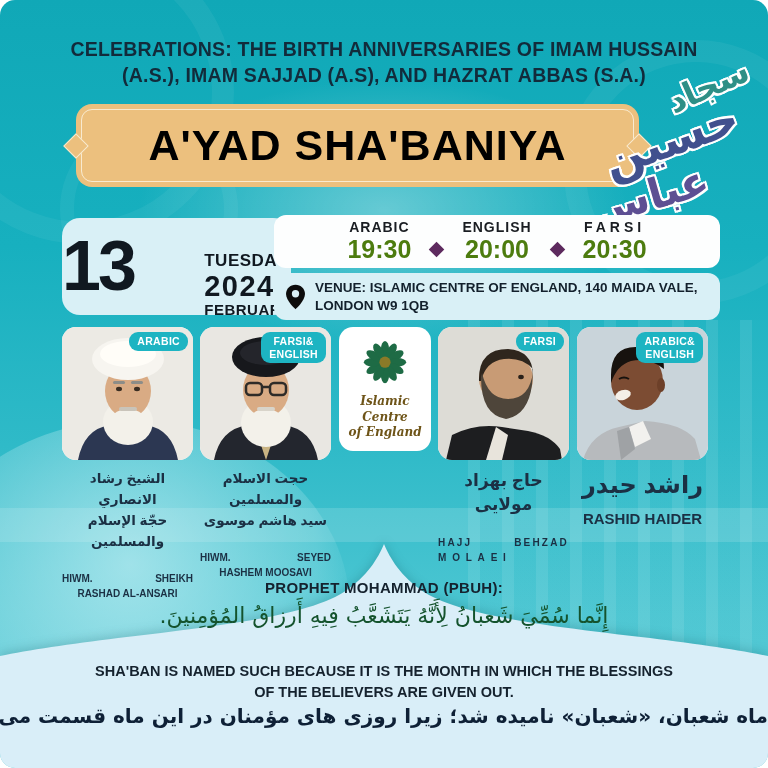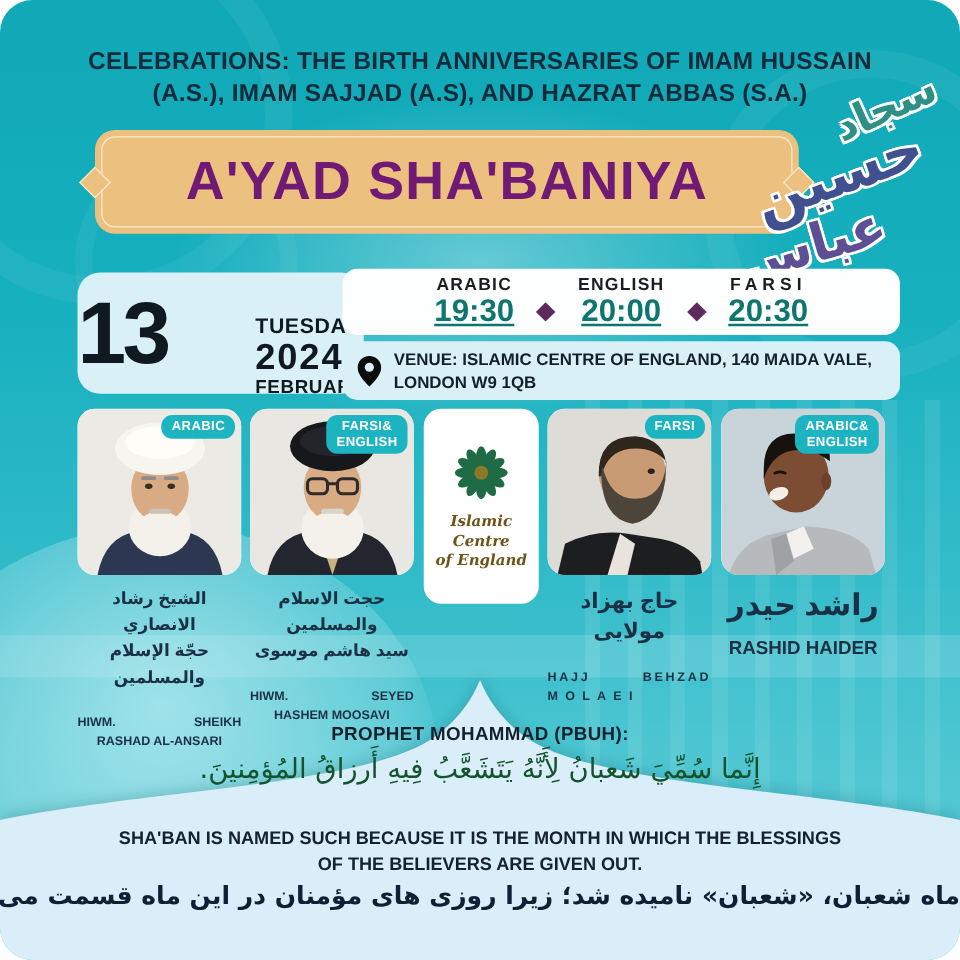--- a/index.html
+++ b/index.html
@@ -1,21 +1,21 @@
 <!DOCTYPE html>
 <html style="--bg-teal: #14aebc; --banner-gold: #ecc07e; --badge-teal: #1db4c2; --card-lightblue: #d9f0f6; --panel-blue: #d9eef8; --diamond-purple: #5d2a5e; --text-navy: #15293b; --logo-green: #1e6b45;"><head>
 <meta charset="utf-8">
 <style>
   :root{
     --bg-teal:#14aebc; --banner-gold:#ecc07e; --badge-teal:#1db4c2;
     --card-lightblue:#d9f0f6; --panel-blue:#d9eef8; --diamond-purple:#5d2a5e;
     --text-navy:#15293b; --logo-green:#1e6b45;
   }
   html,body{margin:0;padding:0;background:#ffffff;}
-  .poster{position:relative;width:768px;height:768px;overflow:hidden;border-radius:26px;
+  .poster{position:relative;width:768px;height:768px;overflow:hidden;border-radius:15px;
     font-family:"Liberation Sans","DejaVu Sans",sans-serif;}
   
   .bg{position:absolute;inset:0;background:linear-gradient(180deg,#10a8b7 0%,#17b0bf 32%,#2fbac8 58%,#4cc6d2 80%,#5bcbd7 100%);}
   .bg-swirl{position:absolute;border:22px solid rgba(255,255,255,0.05);border-radius:50%;}
   .sw1{left:-70px;top:-60px;width:260px;height:260px;}
   .sw2{left:60px;top:120px;width:150px;height:150px;border-width:14px;}
   .sw3{right:-60px;top:40px;width:220px;height:220px;}
   .bg-glow{position:absolute;left:50%;top:210px;width:560px;height:300px;transform:translate(-50%,-50%);
     background:radial-gradient(ellipse at center,rgba(255,255,255,0.34),rgba(255,255,255,0) 62%);}
   .bg-dome-left{position:absolute;left:-90px;top:420px;width:440px;height:380px;border-radius:50%;
@@ -26,63 +26,63 @@
   
   .header{position:absolute;top:36px;left:0;right:0;text-align:center;font-size:19.5px;font-weight:700;
     color:#122b3b;line-height:1.34;letter-spacing:.2px;}
   
   .banner{position:absolute;left:76px;top:104px;width:563px;height:83px;background:var(--banner-gold);
     border-radius:16px;display:flex;align-items:center;justify-content:center;}
   .banner::before{content:"";position:absolute;inset:5px;border:1.5px solid #f8ead0;border-radius:11px;}
   .banner .orn{position:absolute;top:50%;width:16px;height:16px;background:var(--banner-gold);
     border:1.5px solid #f8ead0;transform:translateY(-50%) rotate(45deg);}
   .orn.left{left:-9px}.orn.right{right:-9px}
-  .banner-title{position:relative;font-size:43px;font-weight:800;color:#701a75;letter-spacing:1px;}
+  .banner-title{position:relative;font-size:43px;font-weight:800;color:#000000;letter-spacing:1px;}
   
   .calligraphy{position:absolute;left:586px;top:74px;width:180px;height:156px;transform:rotate(-6deg);}
   .cal-word{position:absolute;font-family:"DejaVu Sans",sans-serif;font-weight:700;
     text-shadow:-2px -2px 0 #fff,2px -2px 0 #fff,-2px 2px 0 #fff,2px 2px 0 #fff,0 -2px 0 #fff,0 2px 0 #fff,-2px 0 0 #fff,2px 0 0 #fff;}
   .cal-sajjad{top:-4px;right:8px;font-size:33px;color:#2e8f86;transform:rotate(-18deg);}
   .cal-hussain{top:38px;right:24px;font-size:46px;color:#41508e;transform:rotate(-14deg);}
   .cal-abbas{top:94px;left:0;font-size:42px;color:#5d4f93;transform:rotate(-10deg);}
   
   .date-card{position:absolute;left:62px;top:218px;width:229px;height:97px;background:var(--card-lightblue);
     border-radius:18px;display:flex;align-items:center;justify-content:space-between;gap:4px;color:#101820;}
   .date-day{font-size:70px;font-weight:800;line-height:.95;letter-spacing:-3px;}
   .date-col{display:flex;flex-direction:column;line-height:1.12;margin-top:37px;}
   .date-weekday{font-size:17px;font-weight:600;letter-spacing:.5px;}
   .date-year{font-size:29px;font-weight:800;letter-spacing:1.5px;}
   .date-month{font-size:15px;font-weight:800;letter-spacing:.5px;}
   .times-card{position:absolute;left:274px;top:215px;width:446px;height:53px;background:#fdfefe;
     border-radius:12px;display:flex;align-items:center;justify-content:center;gap:20px;}
   .session{display:flex;flex-direction:column;align-items:center;line-height:1.08;}
   .session-lang{font-size:14px;font-weight:600;color:#1a1d22;letter-spacing:1px;}
   .session-lang.wide{letter-spacing:4px;}
-  .session-time{font-size:25px;font-weight:800;color:#0f766e;text-decoration:underline;}
+  .session-time{font-size:25px;font-weight:800;color:#4d7c0f;}
   .diamond{width:11px;height:11px;background:var(--diamond-purple);transform:rotate(45deg);margin-top:16px;}
   .venue-card{position:absolute;left:274px;top:273px;width:446px;height:47px;background:var(--card-lightblue);
     border-radius:12px;display:flex;align-items:center;gap:10px;padding:2px 12px;box-sizing:border-box;}
   .venue-text{font-size:13.5px;font-weight:700;color:#13202c;line-height:1.3;}
   
   .card{position:absolute;top:327px;width:131px;}
   .photo{width:100%;height:133px;background:#fff;border-radius:14px;position:relative;overflow:hidden;}
   .badge{position:absolute;top:5px;right:5px;background:var(--badge-teal);color:#fff;font-size:10.5px;
     font-weight:700;padding:3px 8px;border-radius:9px;text-align:center;line-height:1.2;z-index:2;letter-spacing:.3px;}
   svg.avatar{position:absolute;inset:0;width:100%;height:100%;}
   .names{margin-top:9px;text-align:center;color:#1b3044;}
   .ar1{font-size:13.5px;font-weight:700;direction:rtl;line-height:1.55;color:#1b3044;}
   .ar-mid{font-size:17px;line-height:1.4;}
   .ar-big{font-size:24px;line-height:1.3;}
   .en{margin-top:18px;font-size:10px;font-weight:800;color:#1b3044;line-height:1.5;}
   .en-line{display:flex;justify-content:space-between;}
   .en-line.center{justify-content:center;}
   .lsp{letter-spacing:.22em;}
   .spread{letter-spacing:.58em;text-align:left;}
   .en-big{font-size:15px;margin-top:8px;}
-  .logo-box{width:92px;height:156px;background:#fff;border-radius:14px;display:flex;flex-direction:column;
+  .logo-box{width:92px;height:124px;background:#fff;border-radius:14px;display:flex;flex-direction:column;
     align-items:center;justify-content:center;gap:3px;}
   .logo-text{font-family:"DejaVu Serif",serif;font-style:italic;font-weight:700;font-size:12px;
     color:#6e5418;line-height:1.3;text-align:center;}
   
   .dome-svg{position:absolute;left:0;top:538px;width:768px;height:230px;filter:drop-shadow(0 -3px 5px rgba(0,60,70,0.18));}
   .quote-attr{position:absolute;top:579px;left:0;width:100%;text-align:center;font-size:15px;font-weight:700;
     color:#15222e;letter-spacing:.3px;}
   .quote-ar{position:absolute;top:603px;left:0;width:100%;text-align:center;font-size:22px;color:#14532d;
     direction:rtl;white-space:nowrap;font-family:"DejaVu Sans",sans-serif;font-weight:500;}
   .quote-en{position:absolute;top:661px;left:0;width:100%;text-align:center;font-size:14.5px;font-weight:700;

